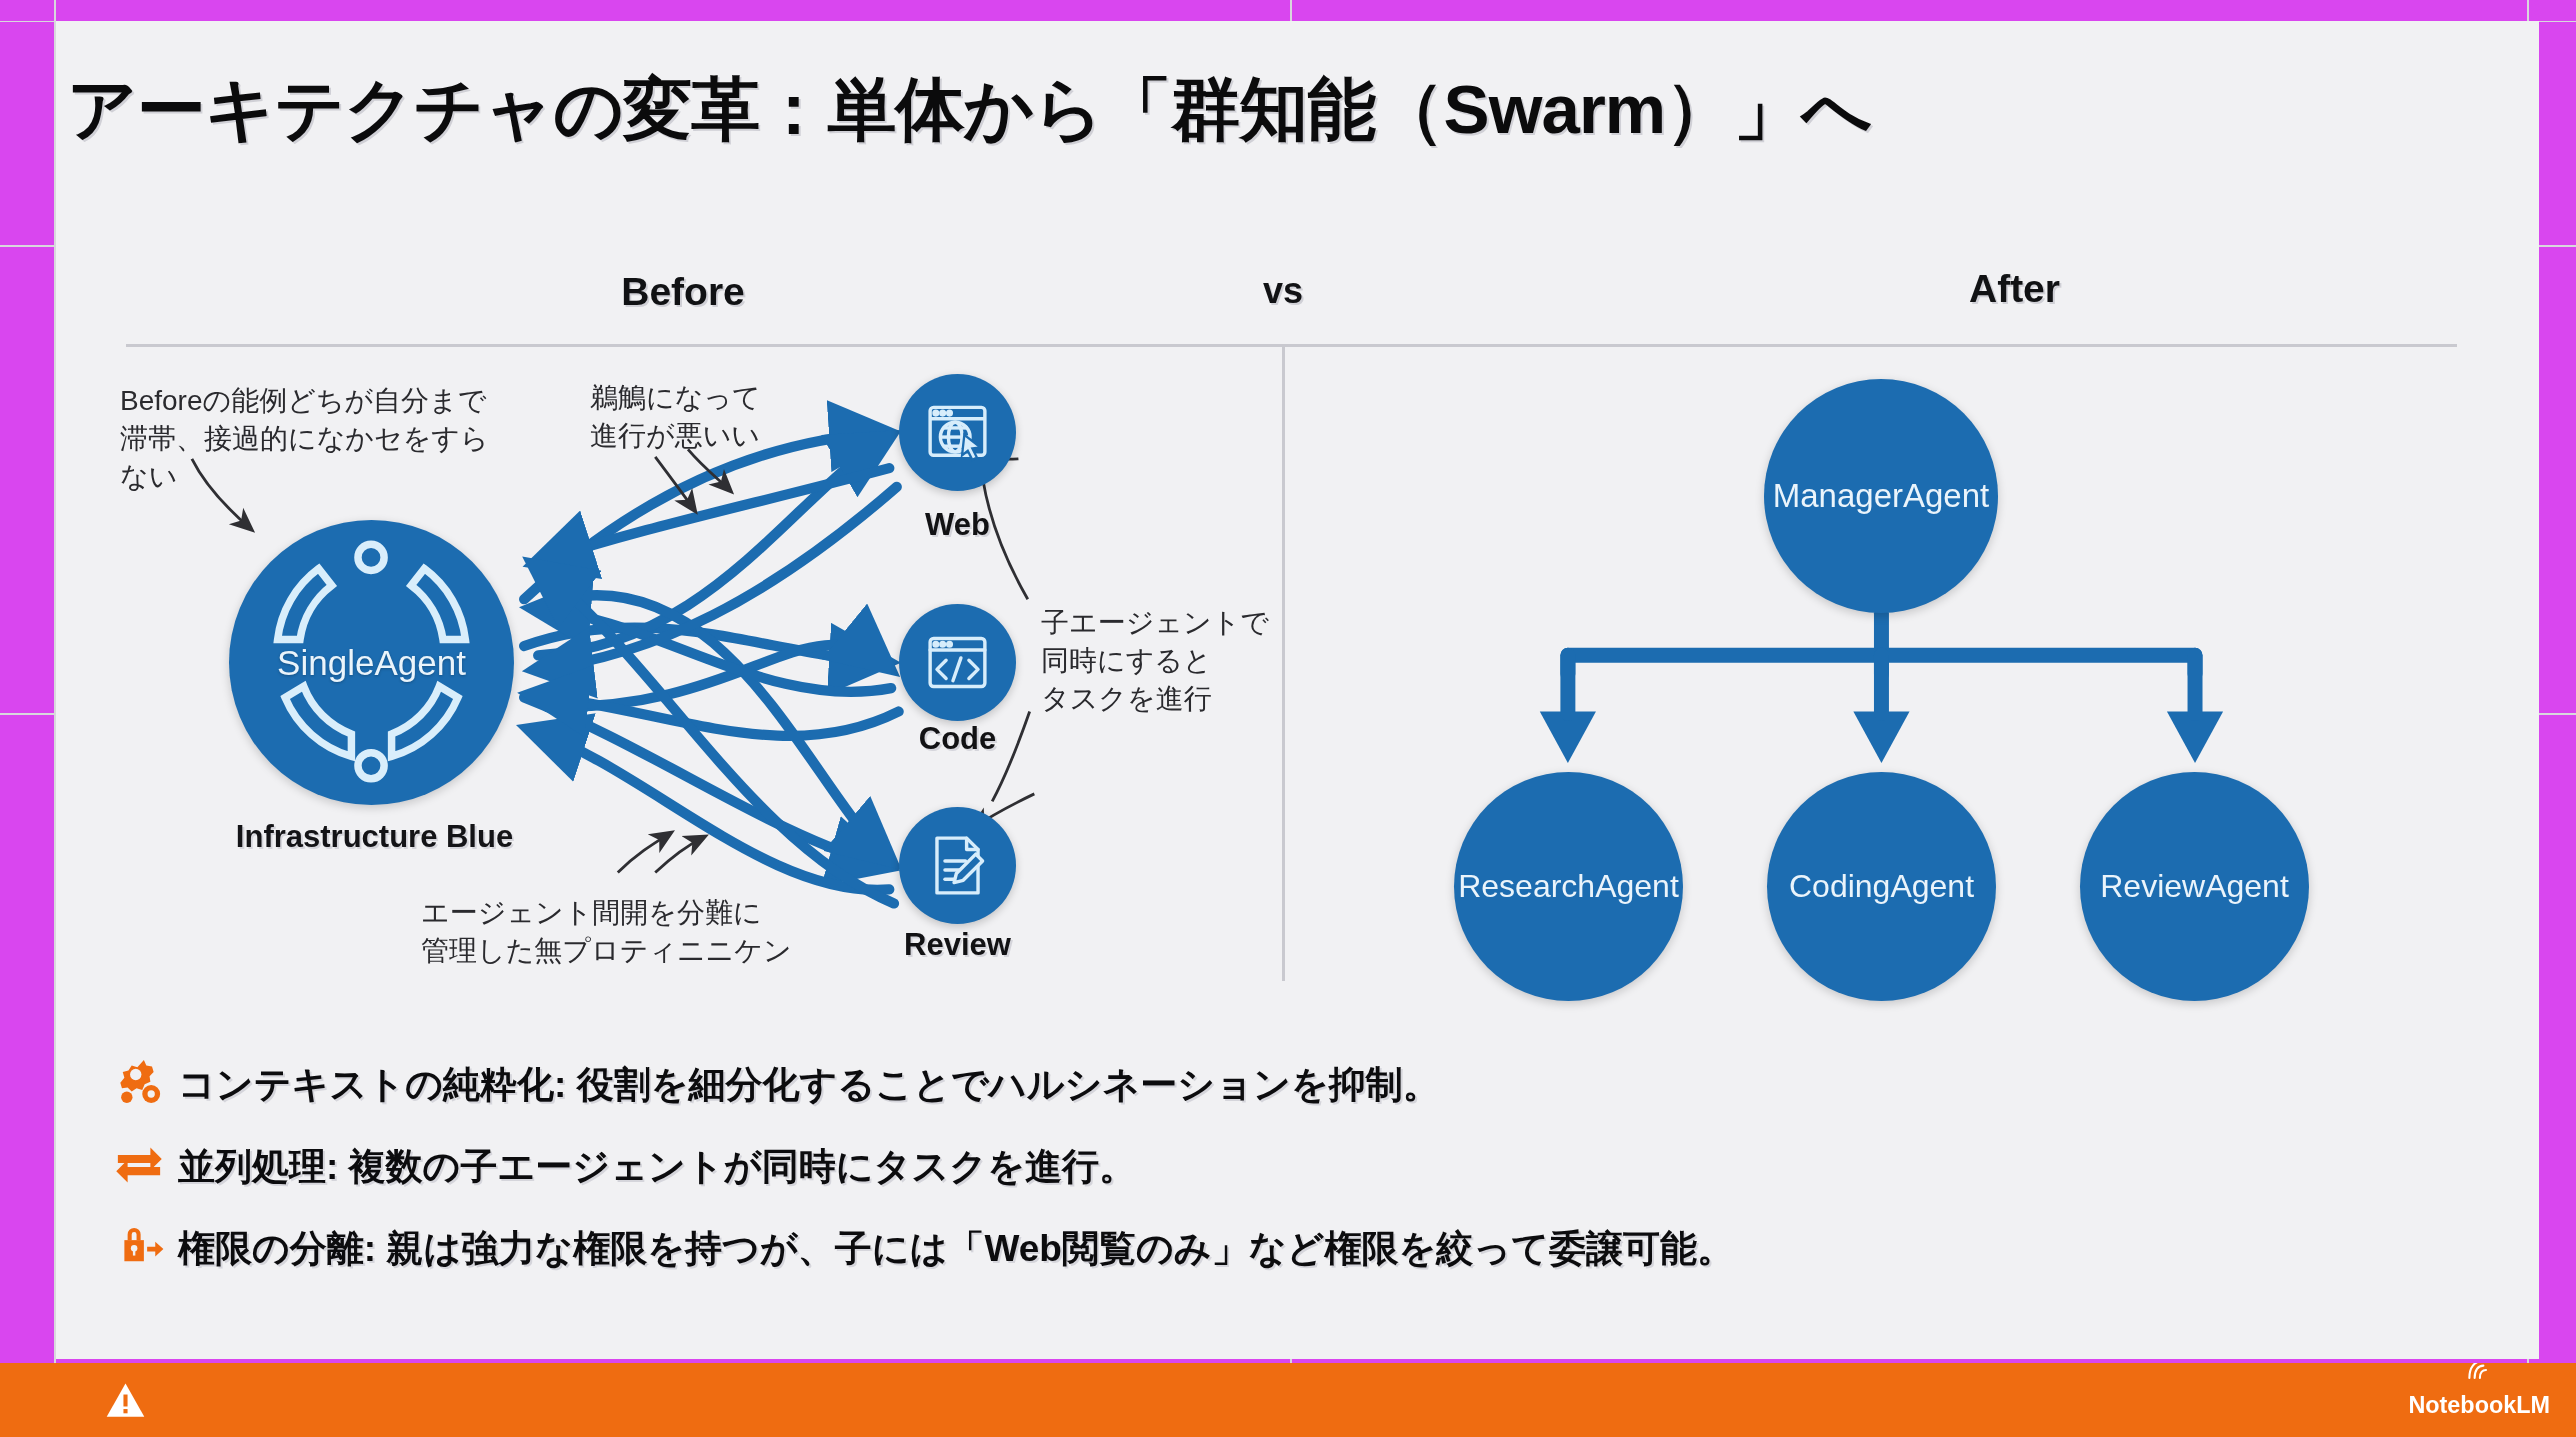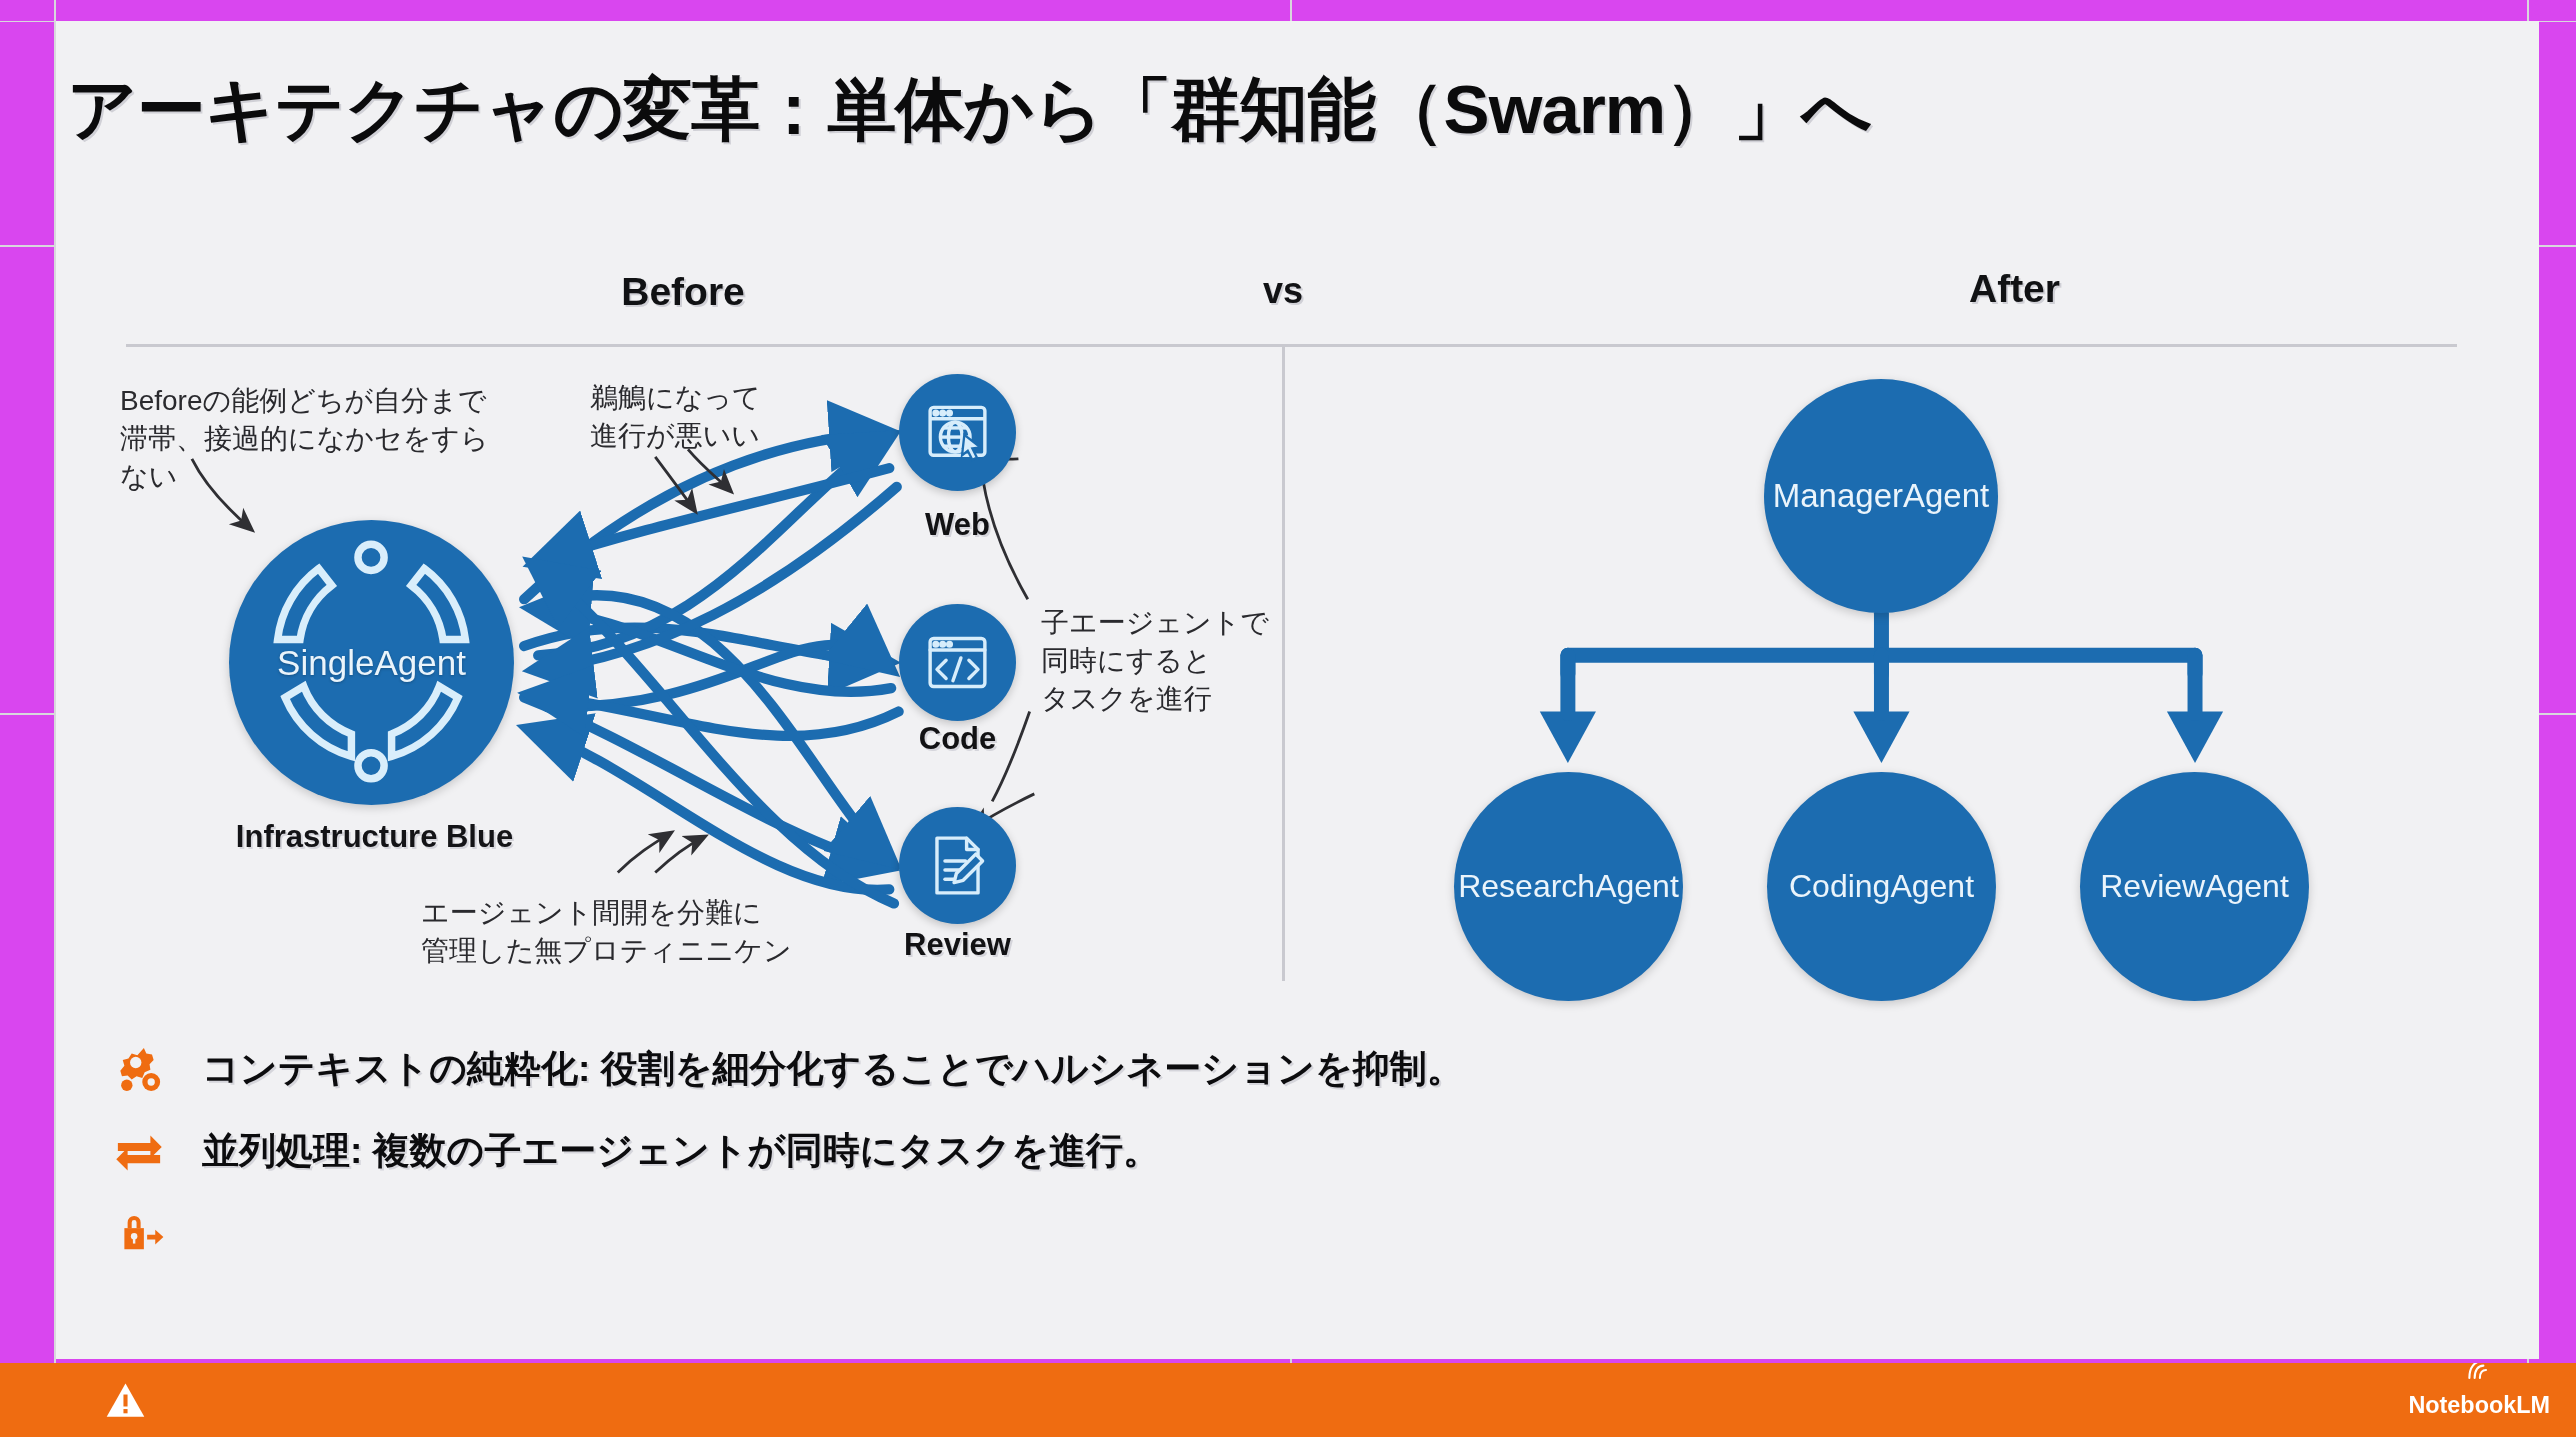--- a/index.html
+++ b/index.html
@@ -145,23 +145,23 @@
   #annot-3 { left:1041px; top:604px; width:253px; }
   #annot-4 { left:421px; top:894px; width:374px; }
 
   
   #bullets {
     position:absolute;
     left:110px; top:1028px; width:2396px;
   }
   .bullet {
     display:flex;
-    align-items:center;
+    align-items:flex-end;
     height:82px;
-    gap:34px;
+    gap:10px;
   }
   .bullet .bicon {
     width:58px; height:58px;
     flex:0 0 58px;
     display:flex; align-items:center; justify-content:center;
   }
   .bullet .bicon svg { width:52px; height:52px; }
   .bullet .btext {
     font-size:37px;
     font-weight:700;
@@ -413,20 +413,21 @@
         <svg viewBox="0 0 64 64">
           <g fill="#ef6c11">
             <path d="M14 26 h24 v26 h-24 Z"></path>
             <path d="M18 26 v-7 a8 8 0 0 1 16 0 v7 h-5 v-7 a3 3 0 0 0 -6 0 v7 Z"></path>
             <circle cx="26" cy="36" r="4" fill="#f1f1f3"></circle>
             <rect x="24.5" y="38" width="3" height="7" fill="#f1f1f3"></rect>
             <path d="M42 34 h10 v-6 l10 9 -10 9 v-6 h-10 Z"></path>
           </g>
         </svg>
       </span>
+      <span class="btext">権限の分離: 親は強力な権限を持つが、子には「Web閲覧のみ」など権限を絞って委譲可能。</span>
     </div>
 
   </div>
 
   <div id="warning-bar">
     <svg id="warning-icon" viewBox="0 0 48 48">
       <path d="M24 4 L46 43 H2 Z" fill="#ffffff"></path>
       <rect x="21.6" y="17" width="4.8" height="14" fill="#ef6c11"></rect>
       <rect x="21.6" y="34" width="4.8" height="5" fill="#ef6c11"></rect>
     </svg>

